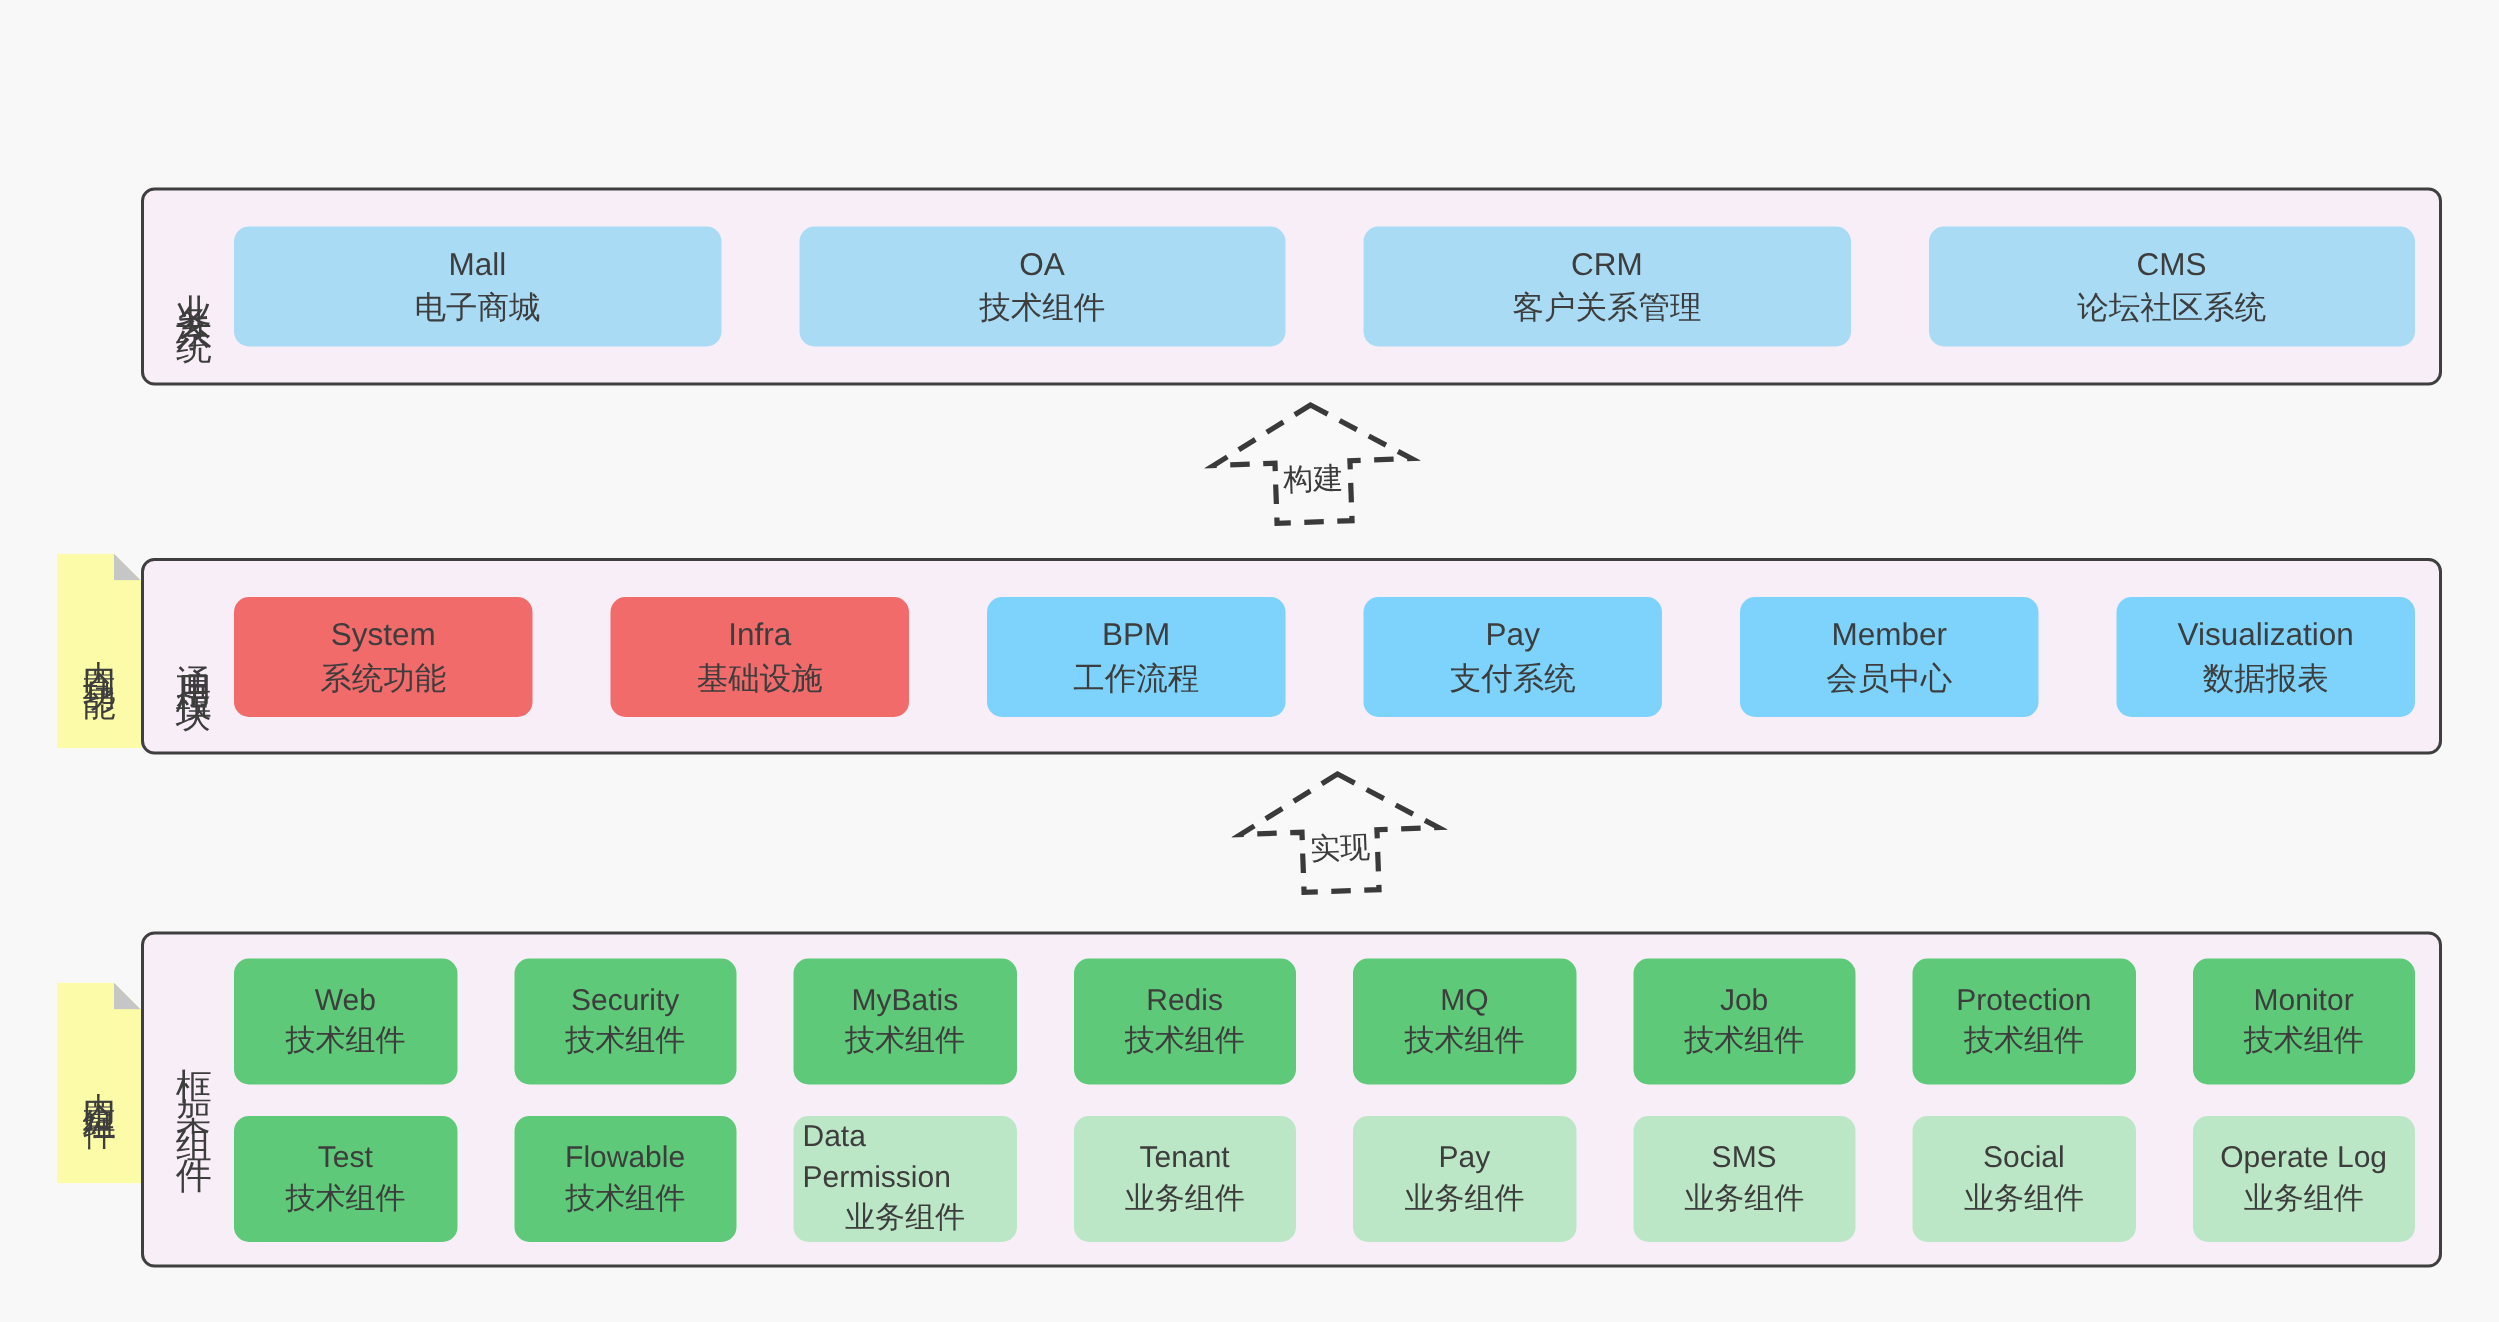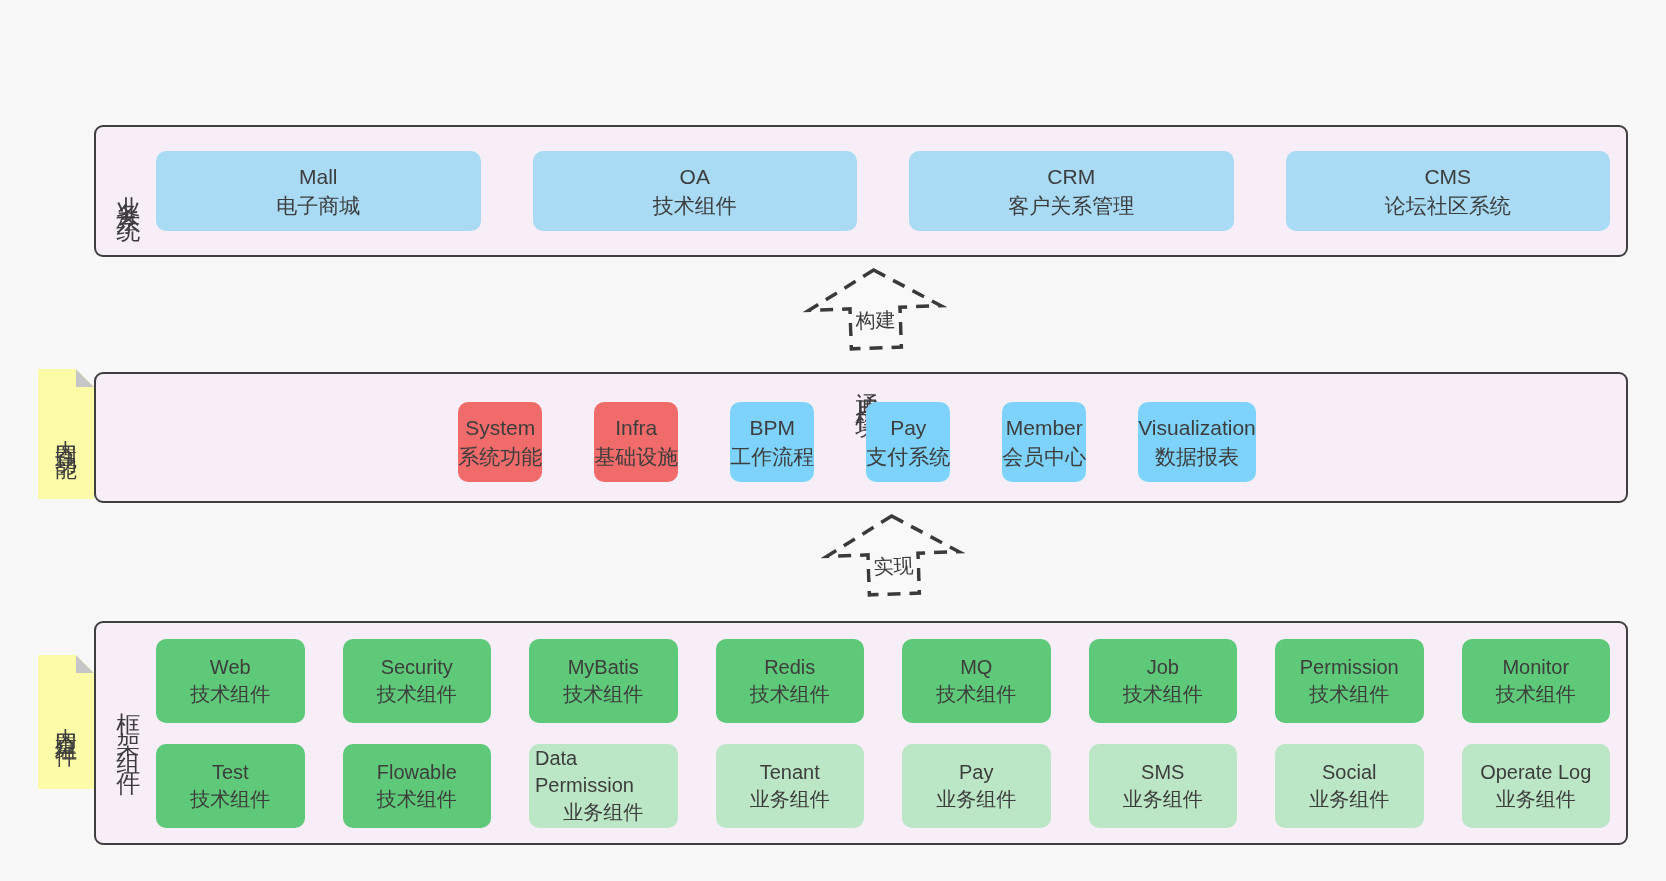--- a/index.html
+++ b/index.html
@@ -8,21 +8,21 @@
     background:#f8f8f8;
     font-family:"Liberation Sans","DejaVu Sans",sans-serif;
     color:#3d3d3d;
   }
   .section{
     position:absolute;left:94px;width:1534px;box-sizing:border-box;
     background:#f8eef8;border:2px solid #3f3f3f;border-radius:9px;
     display:flex;align-items:center;
   }
   .sec-business{top:125px;height:132px;}
-  .sec-modules{top:372px;height:131px;flex-direction:column;}
+  .sec-modules{top:372px;height:131px;}
   .sec-framework{top:621px;height:224px;}
   .v-label{
     width:40px;margin-left:12px;flex:0 0 auto;
     display:flex;align-items:center;justify-content:center;
   }
   .v-label span{
     writing-mode:vertical-lr;text-orientation:upright;
     font-size:24px;letter-spacing:7px;line-height:1.1;
   }
   .sec-framework .v-label span{letter-spacing:20px;}
@@ -170,21 +170,21 @@
       </div>
       <div class="box" data-variant="green">
         <span>MQ</span>
         <span>技术组件</span>
       </div>
       <div class="box" data-variant="green">
         <span>Job</span>
         <span>技术组件</span>
       </div>
       <div class="box" data-variant="green">
-        <span>Permission</span>
+        <span>Protection</span>
         <span>技术组件</span>
       </div>
       <div class="box" data-variant="green">
         <span>Monitor</span>
         <span>技术组件</span>
       </div>
     </div>
     <div class="boxes">
       <div class="box" data-variant="green">
         <span>Test</span>

